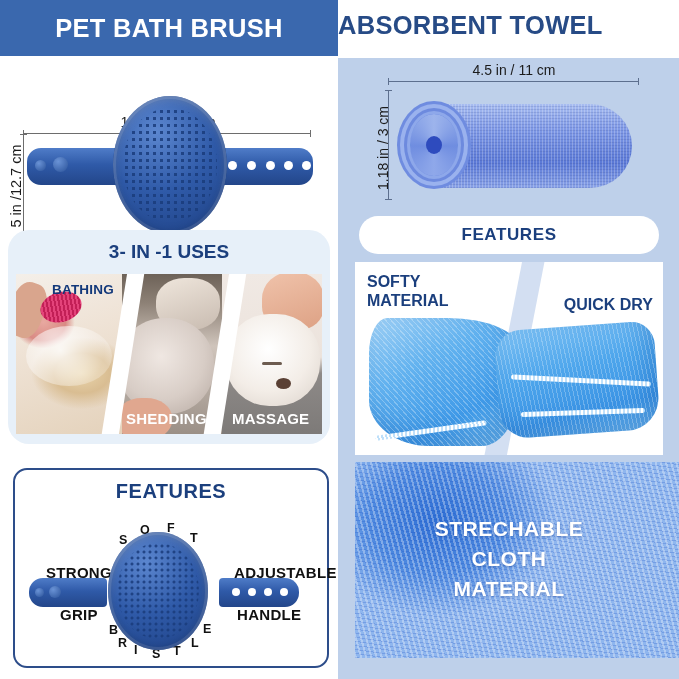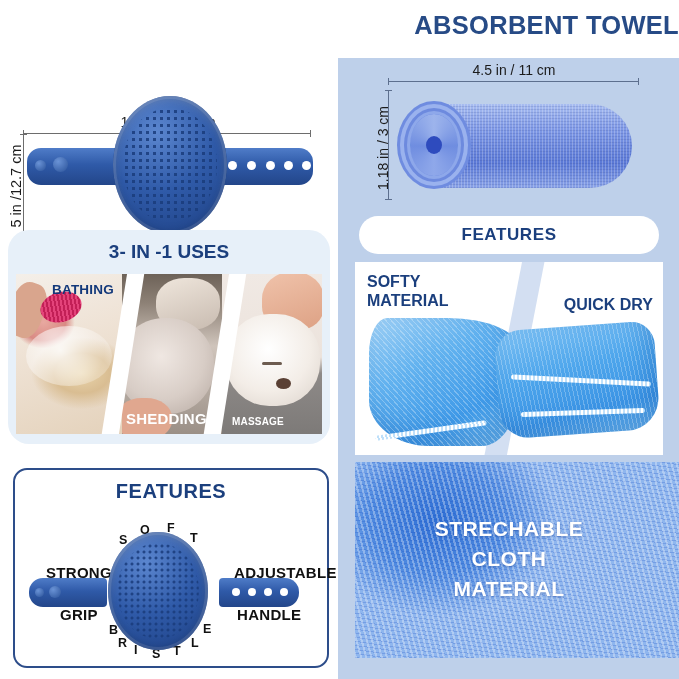--- a/index.html
+++ b/index.html
@@ -8,21 +8,21 @@
 
   
   .col-left{position:absolute;left:0;top:0;width:338px;height:679px;background:#ffffff;}
   .col-right{position:absolute;left:338px;top:0;width:341px;height:679px;background:#ffffff;}
 
   
   .hdr-left{position:absolute;left:0;top:0;width:338px;height:56px;background:#3a68ae;
             display:flex;align-items:center;justify-content:center;}
   .hdr-left span{color:#ffffff;font-size:25.5px;font-weight:bold;letter-spacing:.3px;}
   .hdr-right{position:absolute;left:0;top:0;width:341px;height:50px;background:#ffffff;
-             display:flex;align-items:center;justify-content:flex-end;}
+             display:flex;align-items:center;justify-content:flex-start;}
   .hdr-right span{color:#274b86;font-size:25.5px;font-weight:bold;letter-spacing:.3px;}
 
   
   .right-bg{position:absolute;left:0;top:58px;width:341px;height:621px;background:#bed0ea;}
 
   
   .dim-panel-l{position:absolute;left:0;top:56px;width:338px;height:172px;background:#fff;}
   .dim-h-label{position:absolute;left:24px;top:58px;width:288px;text-align:center;
                font-size:14.5px;color:#1b1b1b;}
   .dim-h-line{position:absolute;left:23px;top:77px;width:288px;height:1px;background:#6d6d6d;}
@@ -86,21 +86,21 @@
   .p3 .hand3{position:absolute;right:-2px;top:-2px;width:62px;height:58px;border-radius:46% 46% 40% 40%;
      background:linear-gradient(160deg,#f0c3ab,#ddA184);}
   .p3 .nose{position:absolute;left:54px;top:104px;width:15px;height:11px;border-radius:50%;background:#5a4034;}
   .p3 .eye{position:absolute;left:40px;top:88px;width:20px;height:3px;border-radius:2px;background:#6d5c50;}
   .slash{position:absolute;top:-12px;width:17px;height:190px;background:#ffffff;
          transform:rotate(9deg);z-index:3;}
   .lbl-bathing{position:absolute;left:36px;top:8px;font-size:13.5px;font-weight:bold;
      color:#12387a;z-index:4;letter-spacing:.2px;}
   .lbl-shed{position:absolute;left:110px;bottom:7px;font-size:15px;font-weight:bold;
      color:#ffffff;z-index:4;letter-spacing:.2px;}
-  .lbl-mass{position:absolute;left:216px;bottom:7px;font-size:10px;font-weight:bold;
+  .lbl-mass{position:absolute;left:216px;bottom:7px;font-size:15px;font-weight:bold;
      color:#ffffff;z-index:4;letter-spacing:.2px;}
 
   
   .feat-panel{position:absolute;left:13px;top:468px;width:312px;height:196px;
               background:#ffffff;border:2px solid #2d4d8a;border-radius:14px;}
   .feat-title{position:absolute;left:0;top:10px;width:312px;text-align:center;
               font-size:20px;font-weight:bold;color:#1b3f7d;letter-spacing:.5px;}
   .arc-letter{position:absolute;font-size:12.5px;font-weight:bold;color:#111111;}
   .side-lbl{position:absolute;font-size:15px;font-weight:bold;color:#111111;letter-spacing:.3px;}
 
@@ -170,20 +170,23 @@
      font-size:21px;font-weight:bold;line-height:30px;letter-spacing:.5px;
      text-shadow:0 1px 3px rgba(25,60,140,.45);}
 </style>
 </head>
 <body>
 
 <div class="page">
 
   <div class="col-left">
 
+    <div class="hdr-left">
+      <span>PET BATH BRUSH</span>
+    </div>
 
     <div class="dim-panel-l">
       <div class="dim-h-label">10.5 in / 27 cm</div>
       <div class="dim-h-line"></div>
       <div class="dim-v-line"></div>
       <div class="dim-v-label">5 in /12.7 cm</div>
 
       <div class="brush" style="left:25px;top:40px;width:290px;height:140px;">
         <div class="strap-l" style="left:2px;top:52px;width:104px;height:37px;"></div>
         <div class="bump" style="left:10px;top:64px;width:11px;height:11px;"></div>

